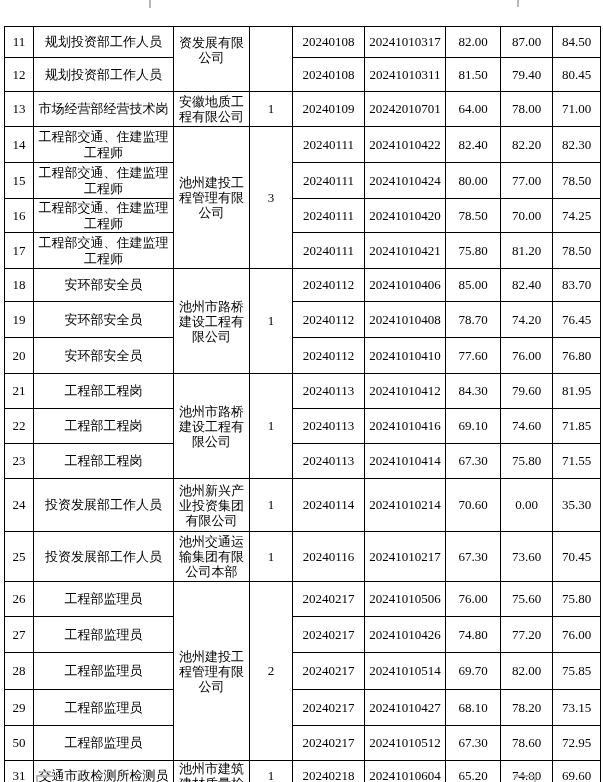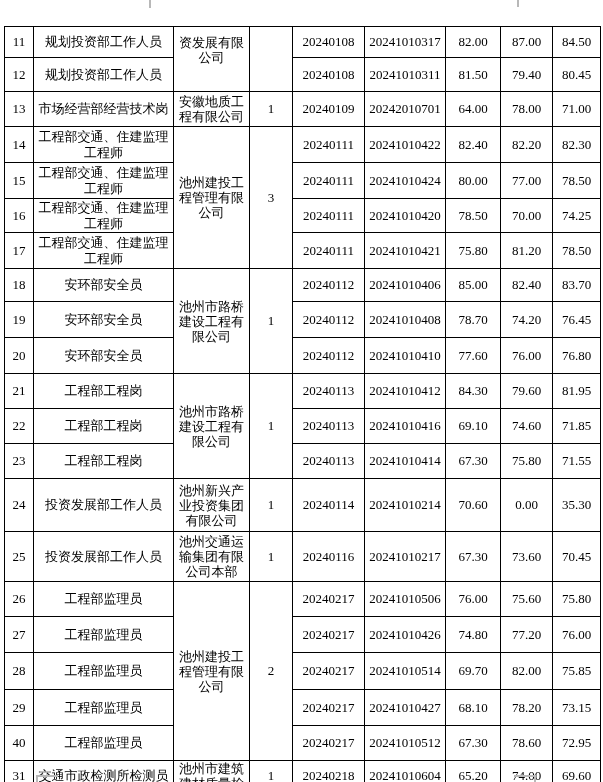--- a/index.html
+++ b/index.html
@@ -239,21 +239,21 @@
         <tr style="height: 36px;">
           <td class="col-no">29</td>
           <td class="col-pos">工程部监理员</td>
           <td class="col-num">20240217</td>
           <td class="col-num">20241010427</td>
           <td class="col-num">68.10</td>
           <td class="col-num">78.20</td>
           <td class="col-num">73.15</td>
         </tr>
         <tr style="height: 35px;">
-          <td class="col-no">40</td>
+          <td class="col-no">50</td>
           <td class="col-pos">工程部监理员</td>
           <td class="col-num">20240217</td>
           <td class="col-num">20241010512</td>
           <td class="col-num">67.30</td>
           <td class="col-num">78.60</td>
           <td class="col-num">72.95</td>
         </tr>
         <tr style="height: 31px; margin-left: 7px;">
           <td class="col-no">31</td>
           <td class="col-pos">交通市政检测所检测员</td>

